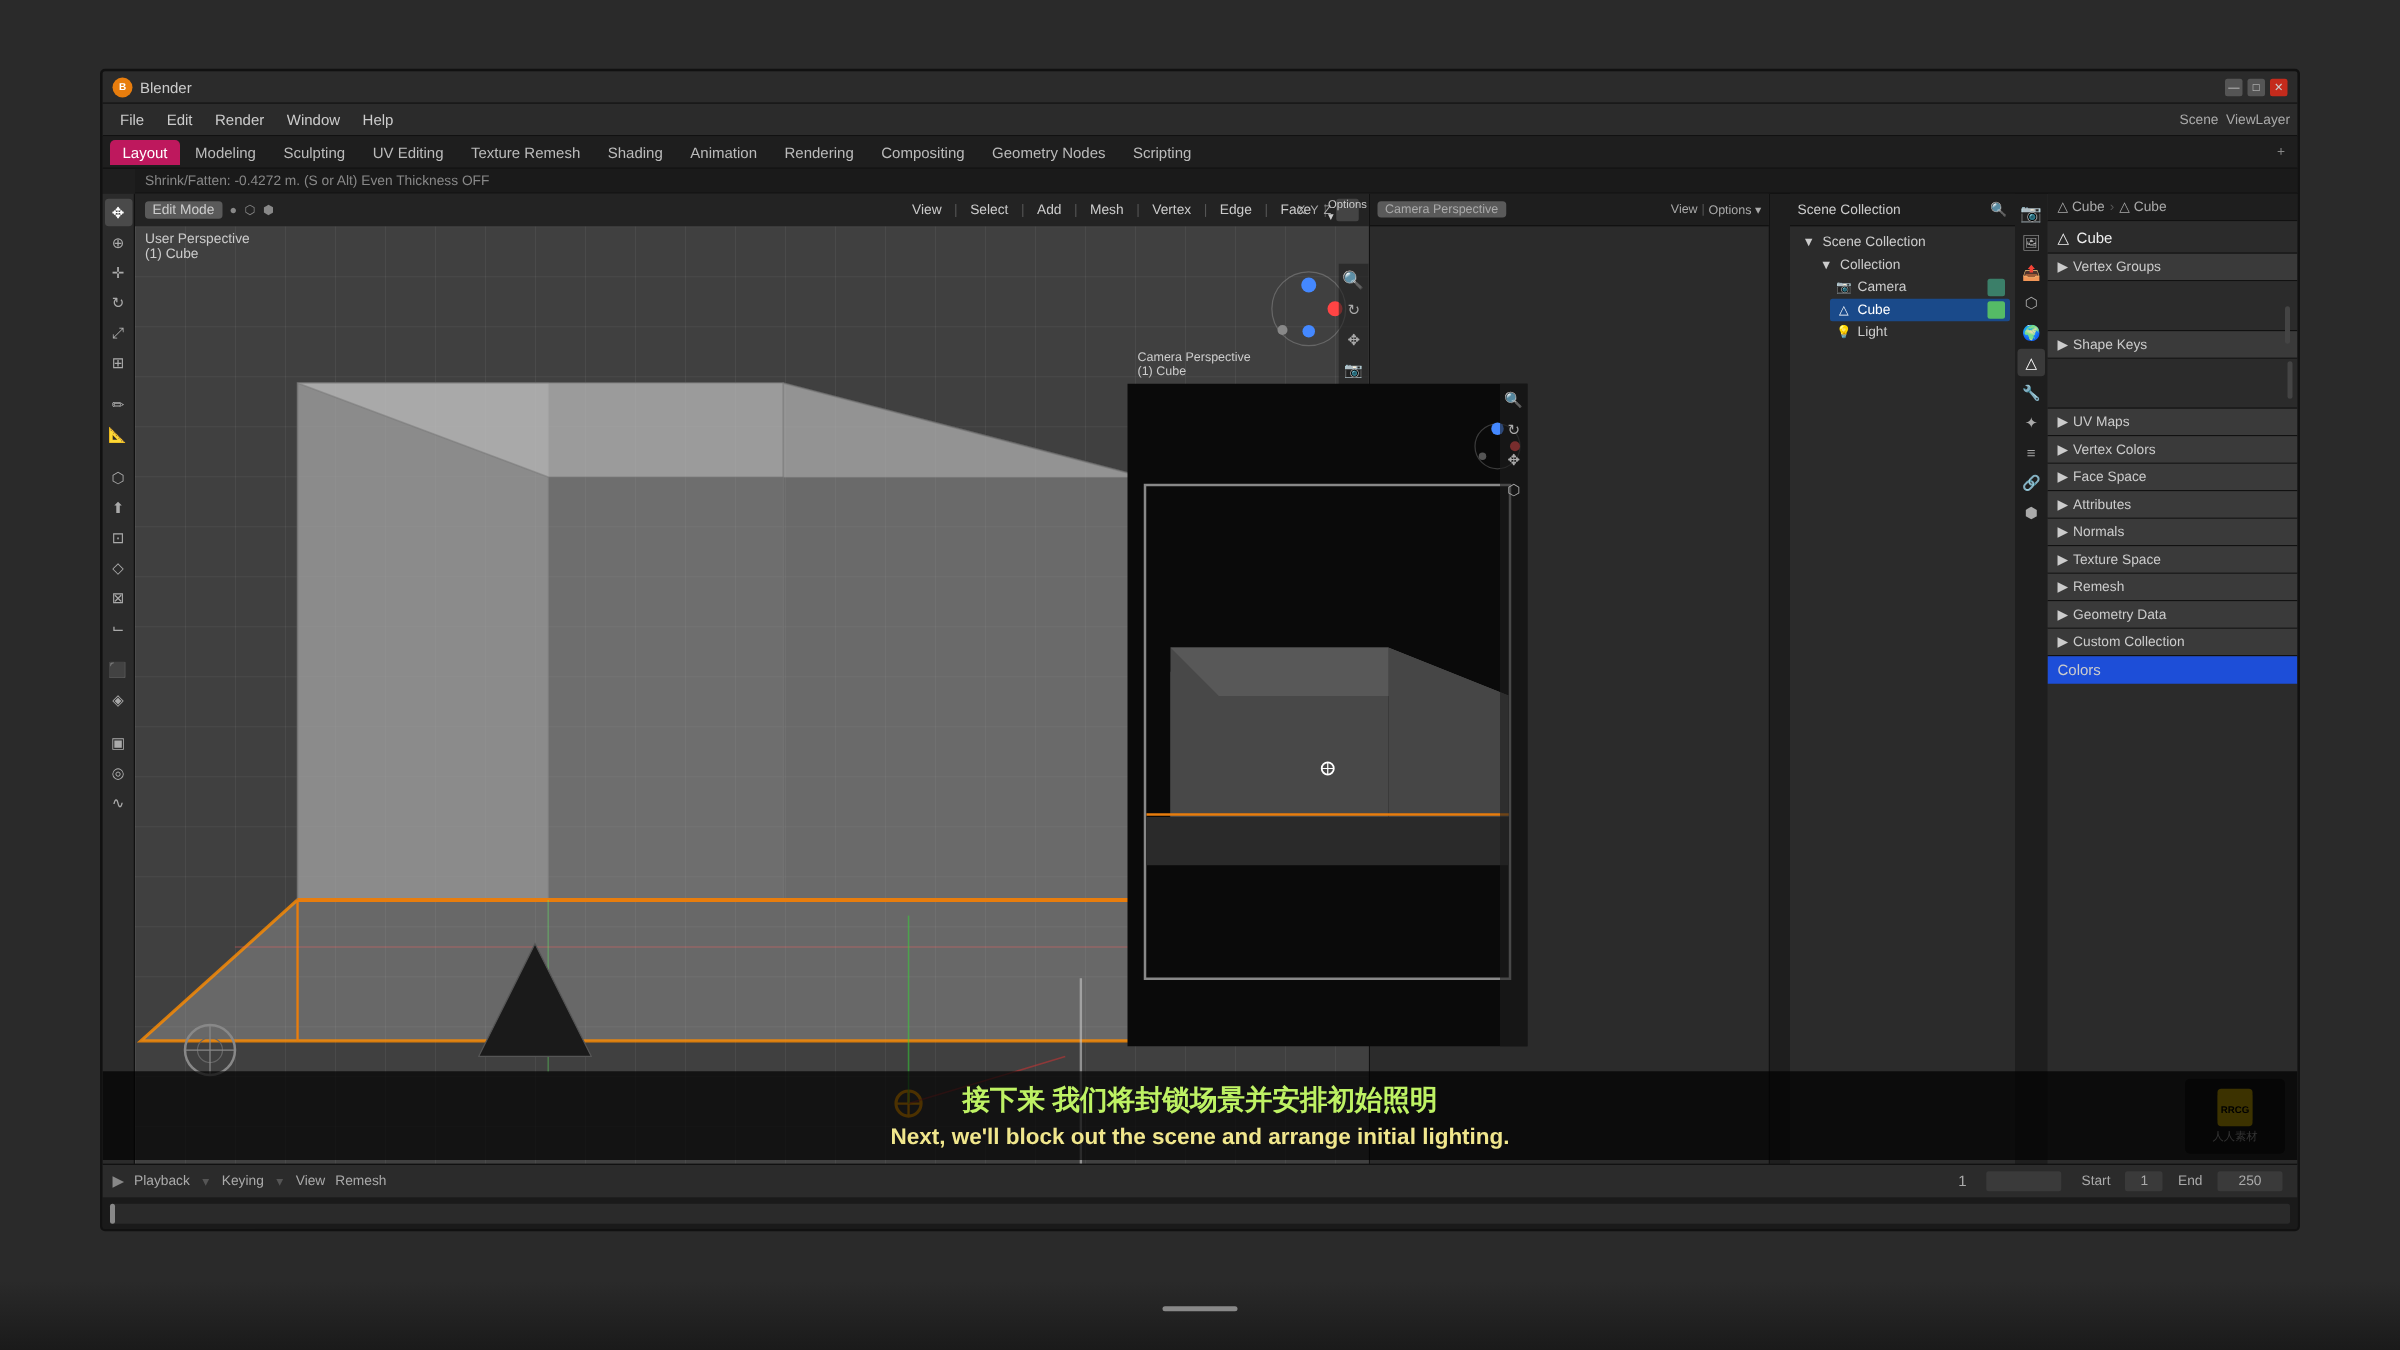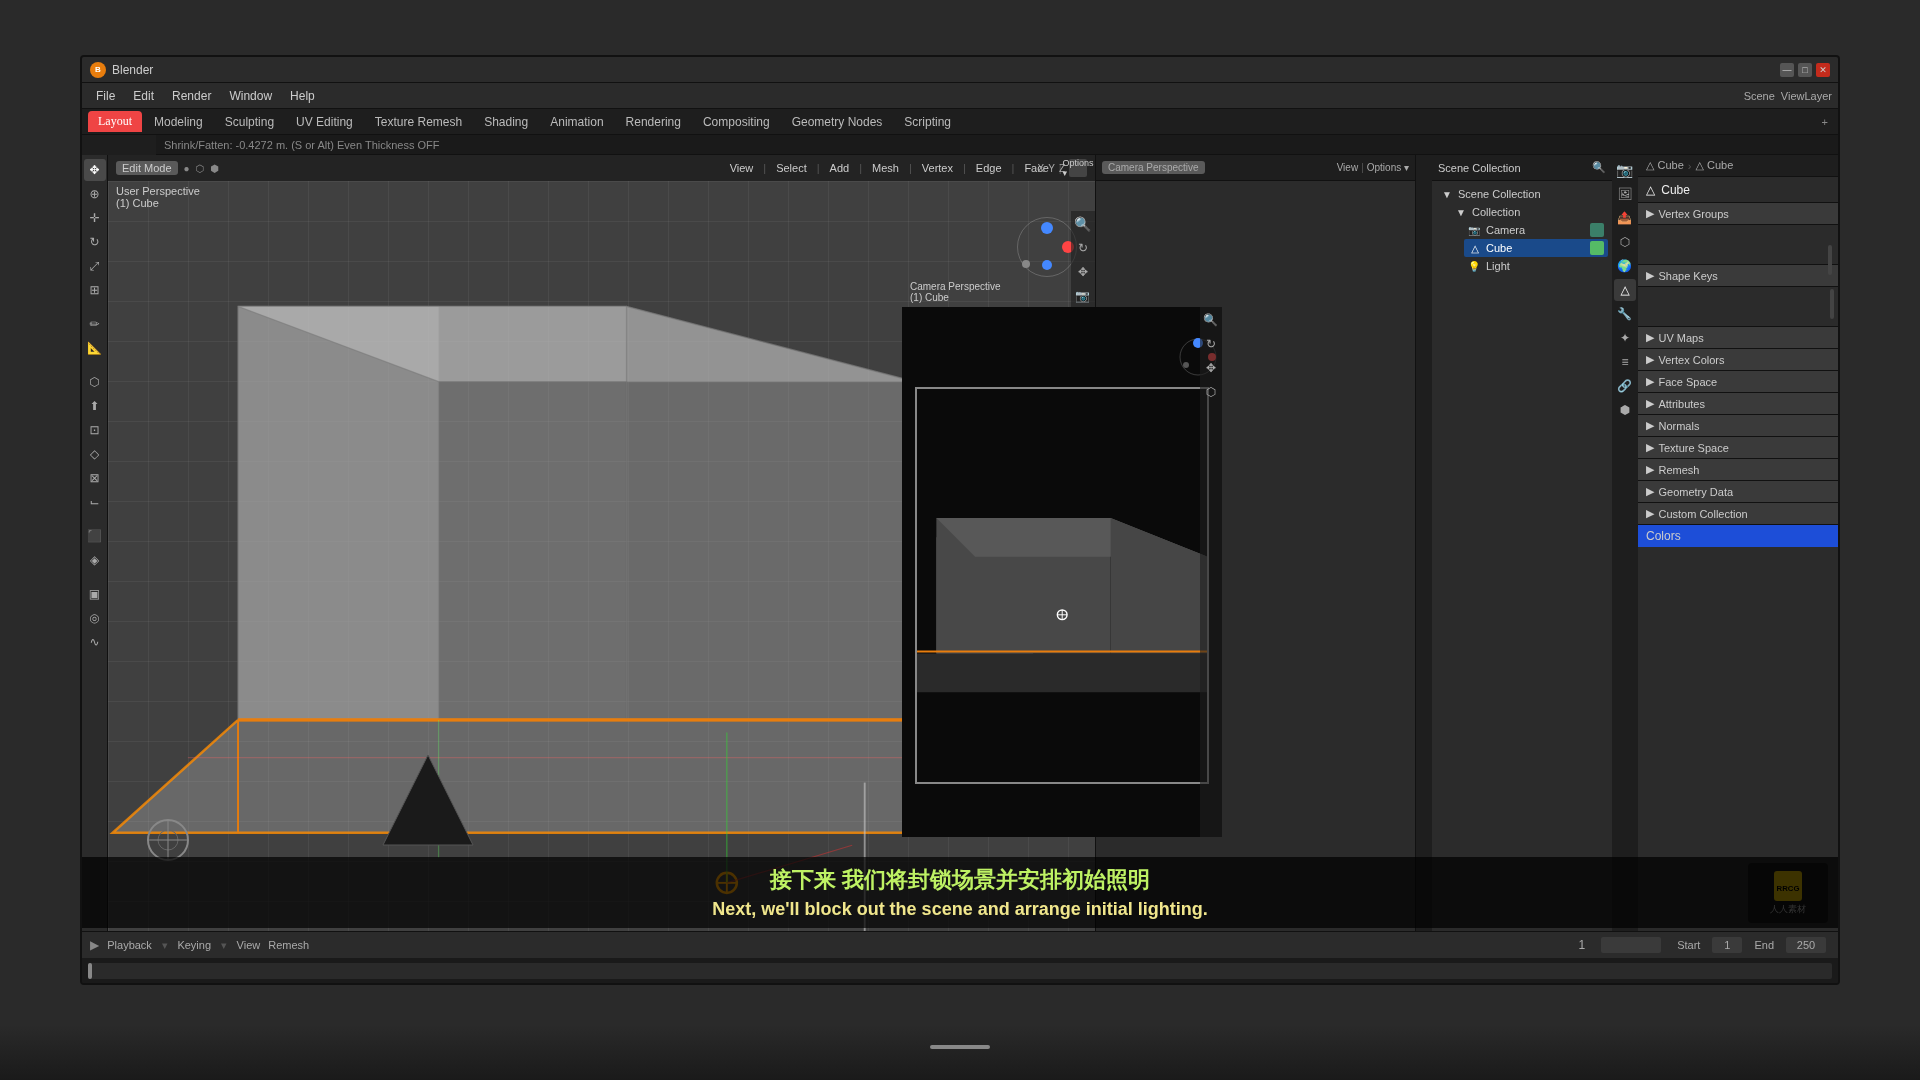--- a/index.html
+++ b/index.html
@@ -419,21 +419,20 @@
       top: 78px; left: 26px;
       right: 0;
       height: 20px;
       background: #1a1a1a;
       display: flex;
       align-items: center;
       padding: 0 8px;
       font-size: 11px;
       color: #888;
       border-bottom: 1px solid #111;
-      margin-left: 48px;
     }
 
     
     .cube-svg {
       position: absolute;
       top: 0; left: 0;
       width: 100%; height: 100%;
     }
 
     
@@ -520,21 +519,21 @@
       <div class="menu-item">Window</div>
       <div class="menu-item">Help</div>
       <div style="flex:1"></div>
       <div style="display:flex;align-items:center;gap:6px;font-size:11px;color:#aaa;">
         <span>Scene</span>
         <span>ViewLayer</span>
       </div>
     </div>
 
     <div class="tabs-bar">
-      <div class="tab-item" style="background:#ef4444;color:#fff;font-family:Liberation Serif, serif;">Layout</div>
+      <div class="tab-item" style="background:#be185d;color:#fff;">Layout</div>
       <div class="tab-item">Modeling</div>
       <div class="tab-item">Sculpting</div>
       <div class="tab-item">UV Editing</div>
       <div class="tab-item">Texture Remesh</div>
       <div class="tab-item">Shading</div>
       <div class="tab-item">Animation</div>
       <div class="tab-item">Rendering</div>
       <div class="tab-item">Compositing</div>
       <div class="tab-item">Geometry Nodes</div>
       <div class="tab-item">Scripting</div>
@@ -903,21 +902,21 @@
         <span style="cursor:pointer;">Keying</span>
         <span style="color:#555;margin:0 2px;">▾</span>
         <span style="cursor:pointer;">View</span>
         <span style="cursor:pointer;">Remesh</span>
         <div style="flex:1;"></div>
         <span style="color:#aaa;font-size:12px;">1</span>
         <div style="width:60px;height:16px;background:#3a3a3a;border-radius:2px;margin:0 8px;"></div>
         <span>Start</span>
         <div style="width:30px;height:16px;background:#3a3a3a;border-radius:2px;margin:0 4px;display:flex;align-items:center;justify-content:center;font-size:11px;">1</div>
         <span>End</span>
-        <div style="width:40px;height:16px;background:#3a3a3a;border-radius:2px;margin:0 4px;display:flex;align-items:center;justify-content:center;font-size:11px;">250</div>
+        <div style="width:52px;height:16px;background:#3a3a3a;border-radius:2px;margin:0 4px;display:flex;align-items:center;justify-content:center;font-size:11px;">250</div>
       </div>
       <div style="height:26px;background:#1a1a1a;display:flex;align-items:center;padding:0 6px;">
 
         <div style="flex:1;height:16px;background:#2a2a2a;border-radius:2px;position:relative;">
           <div style="position:absolute;left:0;top:0;width:4px;height:100%;background:#888;border-radius:2px;"></div>
         </div>
       </div>
     </div>
 
     <div class="subtitle-overlay">

